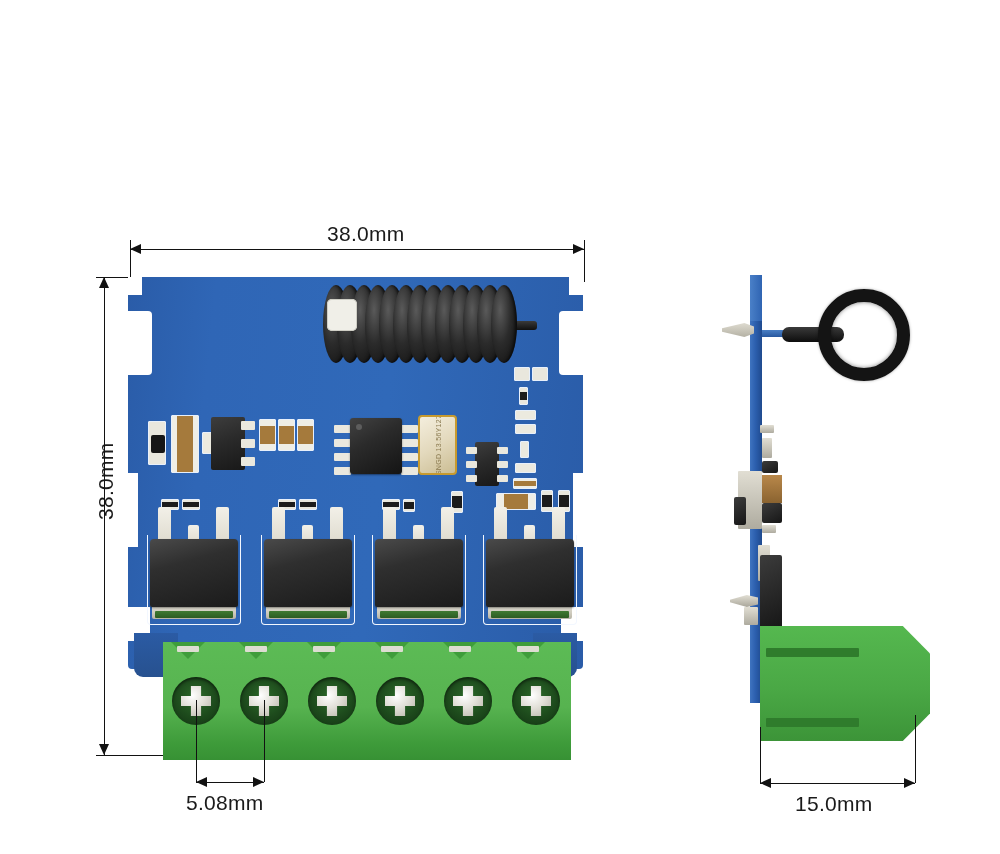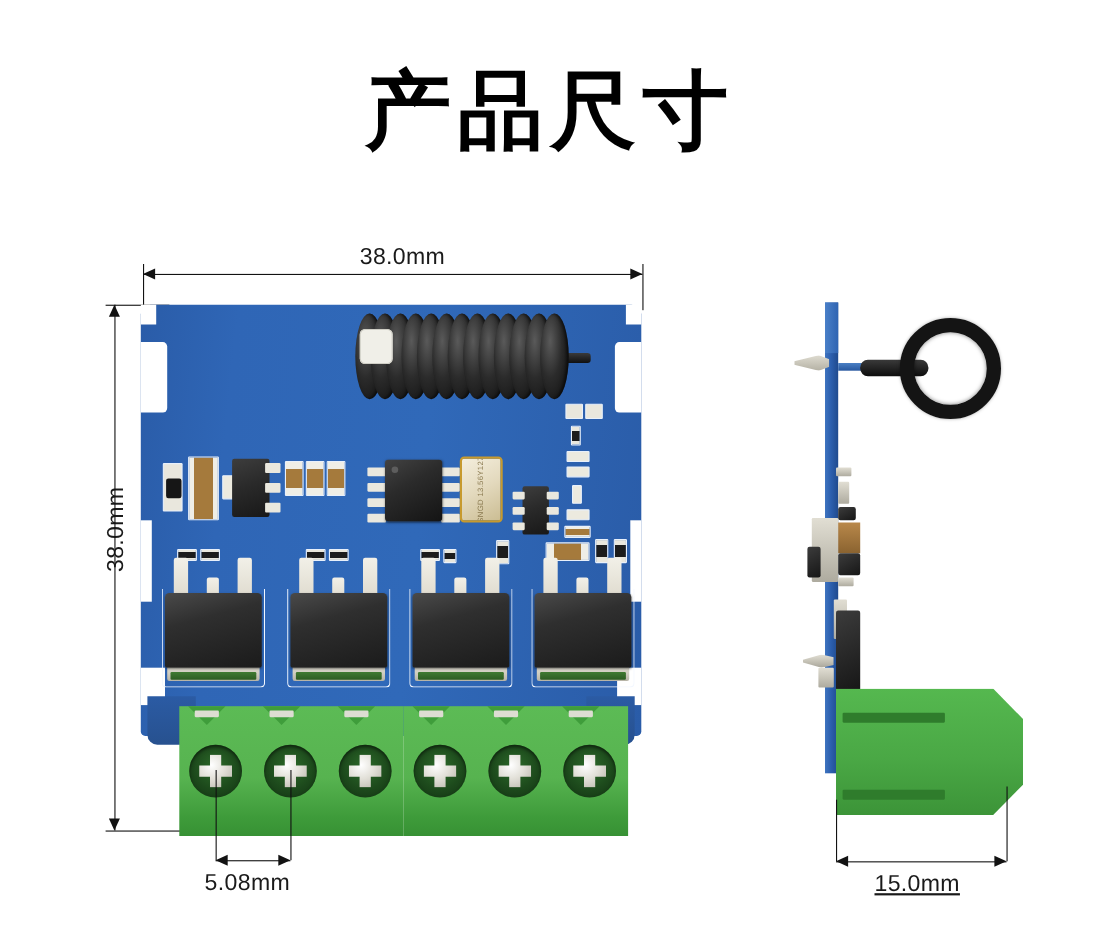--- a/index.html
+++ b/index.html
@@ -312,21 +312,20 @@
     width: 28px; height: 12px;
     background: linear-gradient(180deg,#e2dfd4,#a9a69a);
     clip-path: polygon(0 40%, 60% 0, 100% 20%, 100% 80%, 60% 100%, 0 60%);
   }
 </style>
 </head>
 <body>
 
 <div id="page">
 
-  <div id="title">产品尺寸</div>
 
   <div class="dim-label" style="left:327px; top:222px;">38.0mm</div>
 
   <div class="dim-line-h" style="left:130px; top:249px; width:454px;"></div>
   <div class="arrow left" style="left:130px; top:244px;"></div>
   <div class="arrow right" style="left:573px; top:244px;"></div>
 
   <div class="ext-line-v" style="left:130px; top:240px; height:42px;"></div>
   <div class="ext-line-v" style="left:584px; top:240px; height:42px;"></div>
 
@@ -545,15 +544,15 @@
       <div class="side-term-groove" style="top:22px;"></div>
       <div class="side-term-groove" style="top:92px;"></div>
     </div>
   </div>
 
   <div class="ext-line-v" style="left:760px; top:727px; height:56px;"></div>
   <div class="ext-line-v" style="left:915px; top:715px; height:68px;"></div>
   <div class="dim-line-h" style="left:760px; top:783px; width:155px;"></div>
   <div class="arrow left" style="left:760px; top:778px;"></div>
   <div class="arrow right" style="left:904px; top:778px;"></div>
-  <div class="dim-label" style="left:795px; top:792px;text-decoration:underline;">15.0mm</div>
+  <div class="dim-label" style="left:795px; top:792px;">15.0mm</div>
 
 </div>
 
 </body></html>

